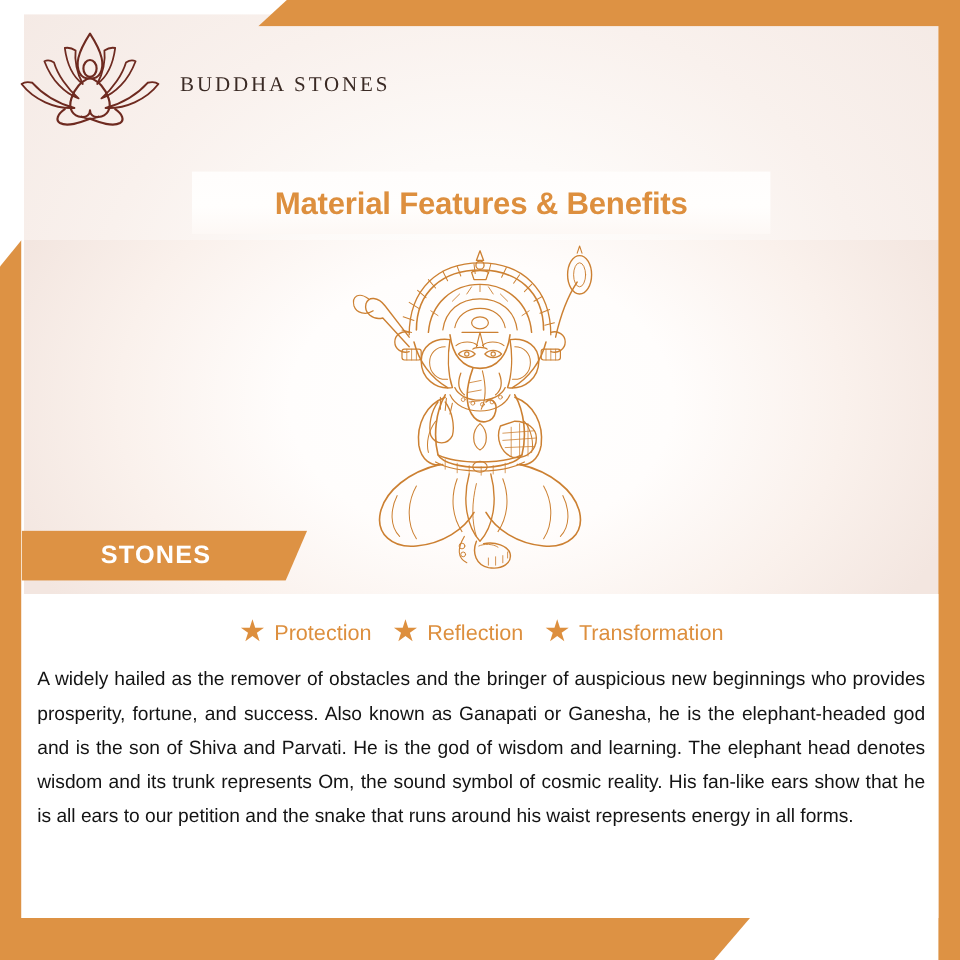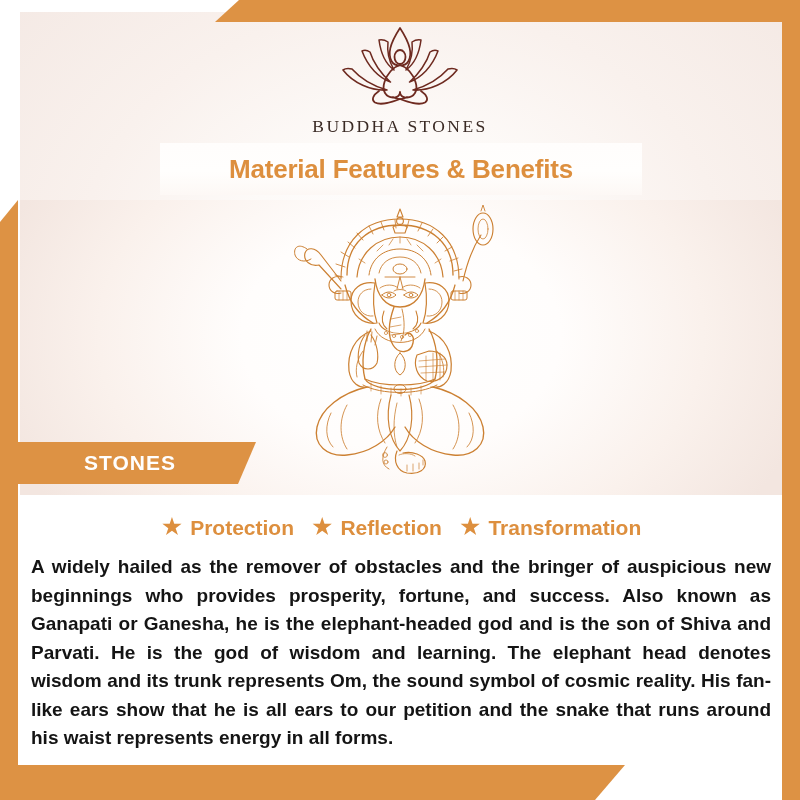--- a/index.html
+++ b/index.html
@@ -90,21 +90,20 @@
     clip-path: polygon(0 0, 100% 0, calc(100% - 30px) 100%, 0 100%);
   }
 
   
   .logo-wrap {
     position: absolute;
     left: 0;
     right: 0;
     top: 24px;
     display: flex;
-    flex-direction: column;
     align-items: center;
   }
 
   .logo-mark { width: 150px; height: 86px; display: block; }
 
   .logo-word {
     margin-top: 6px;
     font-family: "Liberation Serif", "DejaVu Serif", serif;
     font-size: 17.5px;
     letter-spacing: 2.4px;
@@ -191,30 +190,30 @@
 
   .star {
     color: var(--orange-text);
     font-size: 25px;
     line-height: 1;
     position: relative;
     top: -1px;
   }
 
   .feature-label {
-    font-size: 21px;
-    font-weight: bold;
+    font-size: 18px;
+    font-weight: normal;
     color: var(--orange-text);
     white-space: nowrap;
   }
 
   .body-copy {
     margin: 13px 11px 0 11px;
-    font-size: 19px;
-    font-weight: bold;
+    font-size: 16px;
+    font-weight: normal;
     line-height: 28.5px;
     color: #141414;
     text-align: justify;
     text-justify: inter-word;
     hyphens: manual;
   }
 
   :root {
     --orange: #dd9244;
     --orange-text: #dd8f3e;

